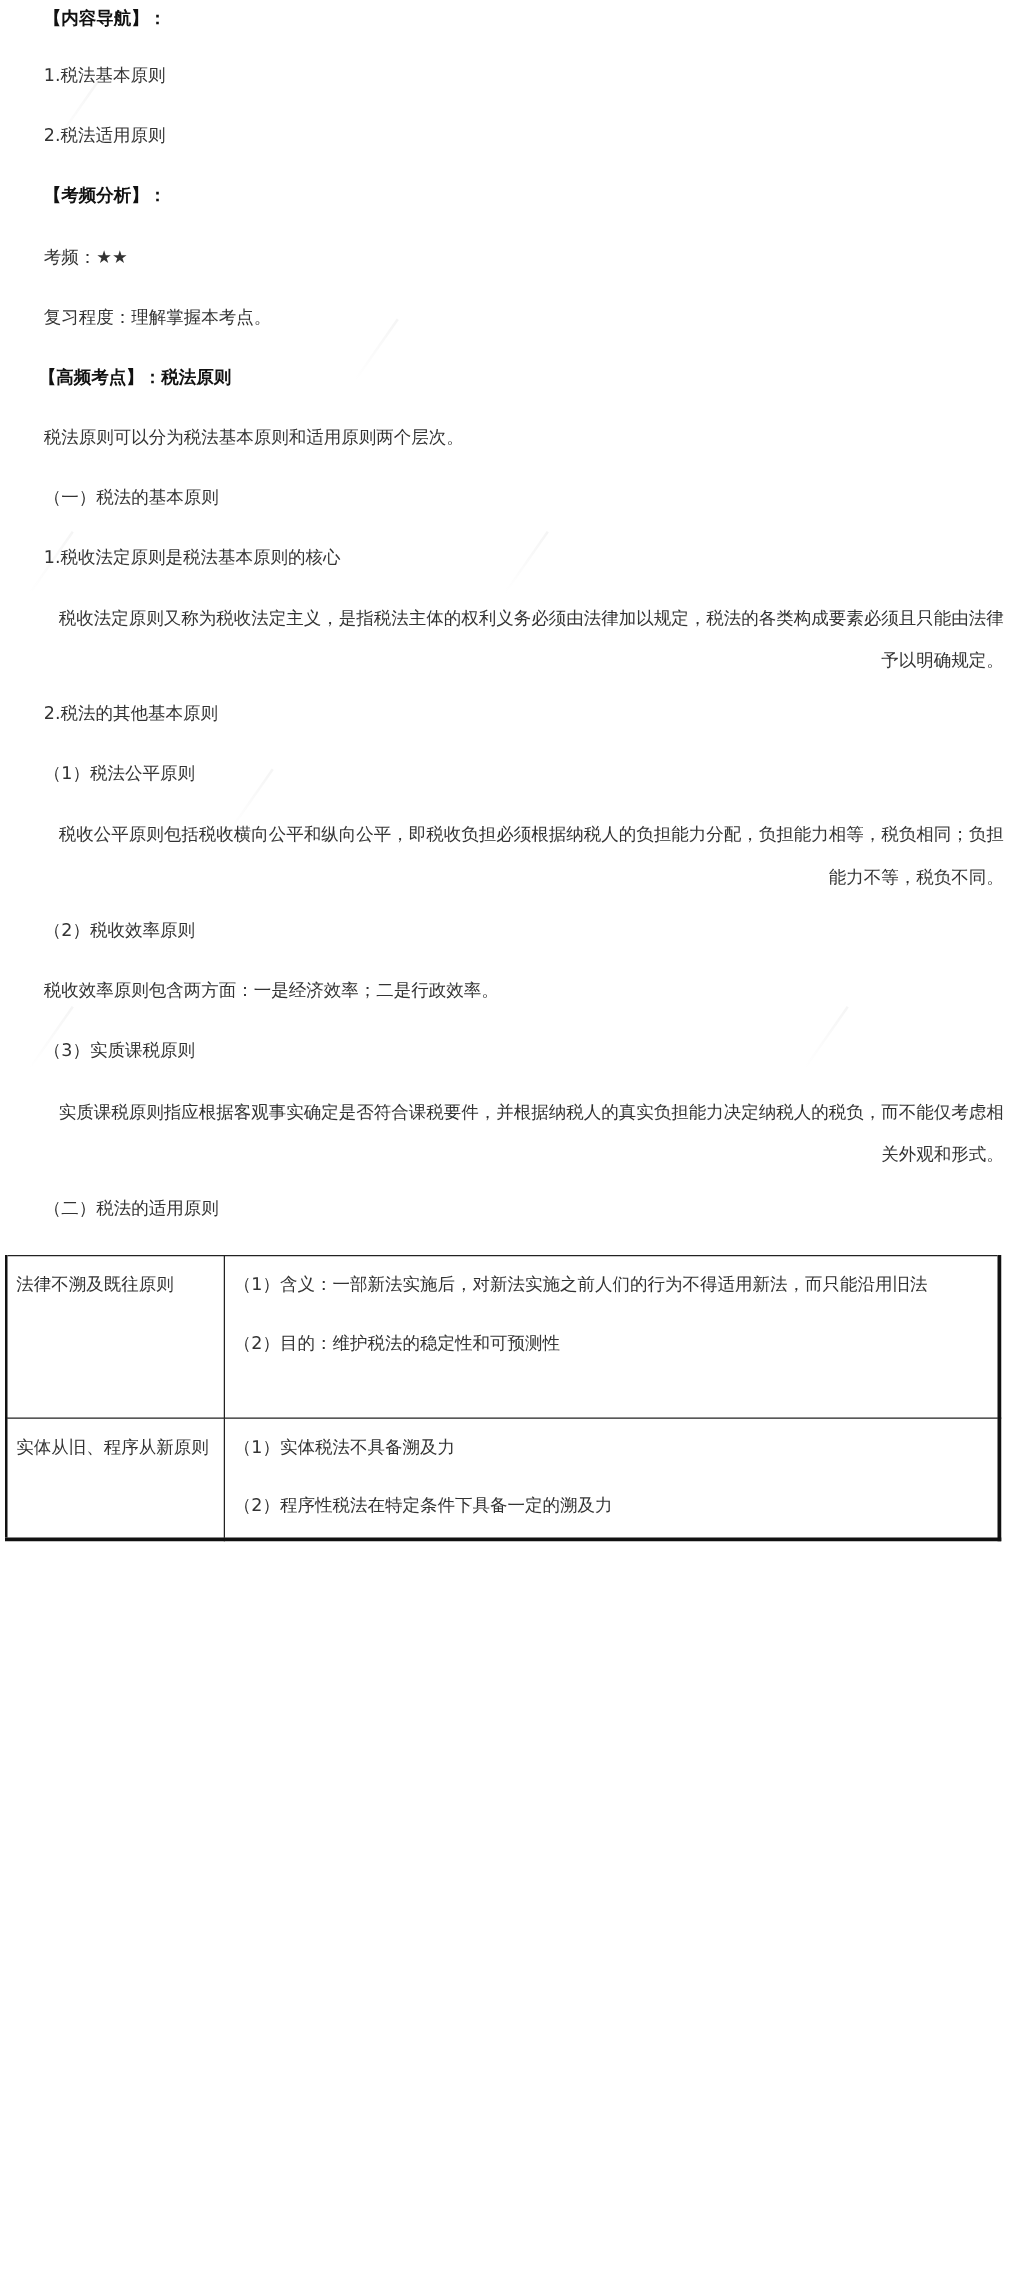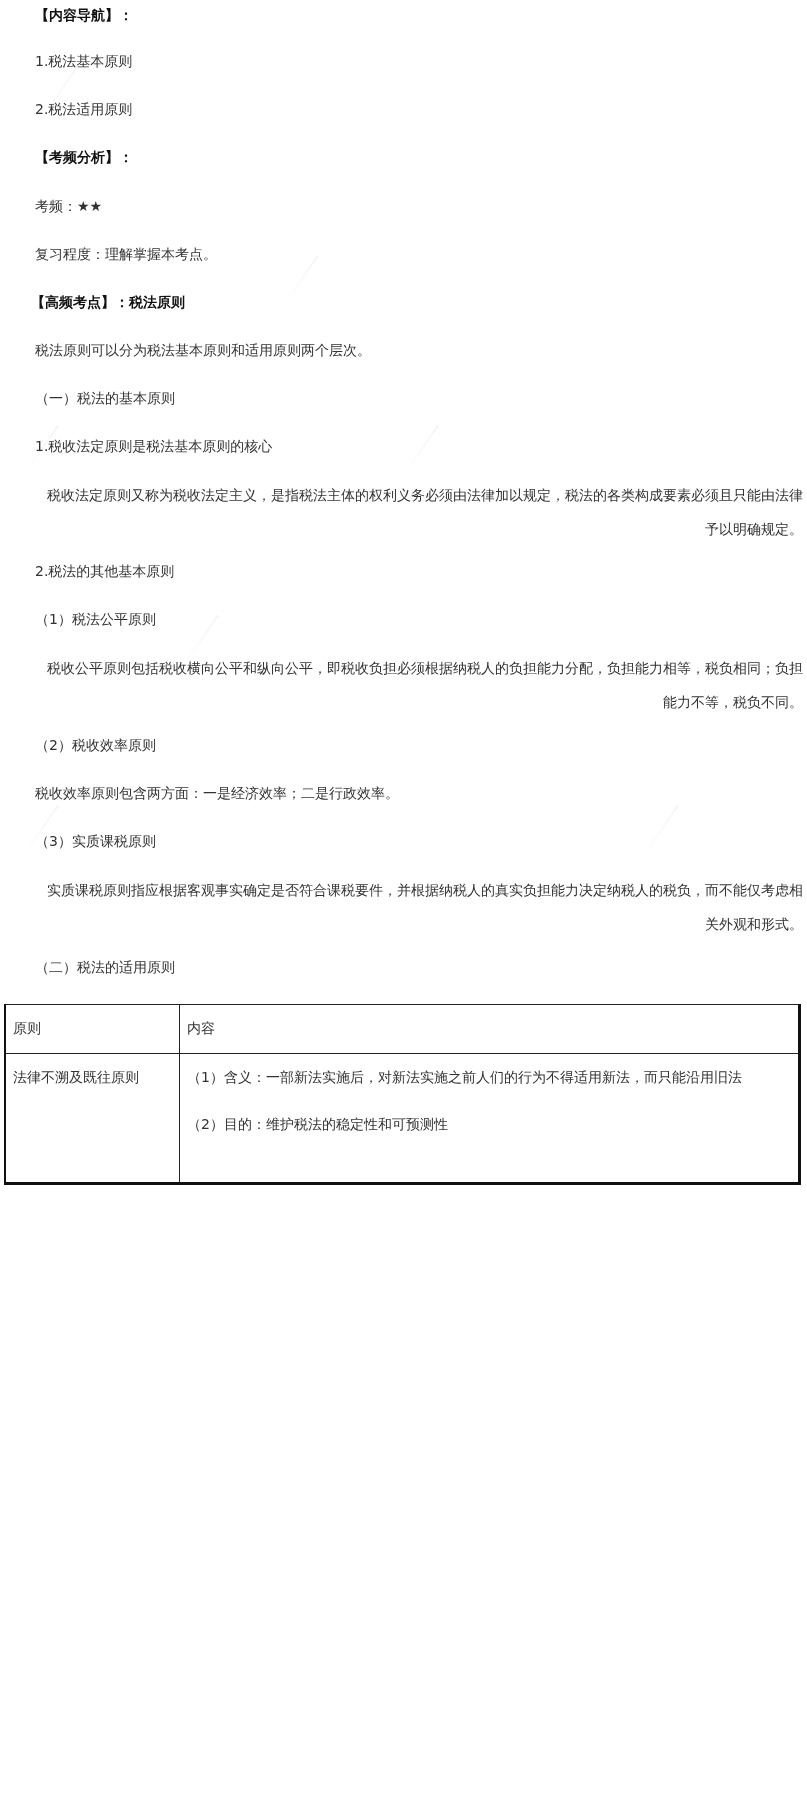--- a/index.html
+++ b/index.html
@@ -84,25 +84,28 @@
 <div class="p ind" style="top:606px;">（1）税法公平原则</div>
 <div class="p wrap first-indent" style="top:651px;line-height:34px;">税收公平原则包括税收横向公平和纵向公平，即税收负担必须根据纳税人的负担能力分配，负担能力相等，税负相同；负担能力不等，税负不同。</div>
 <div class="p ind" style="top:732px;">（2）税收效率原则</div>
 <div class="p ind" style="top:780px;">税收效率原则包含两方面：一是经济效率；二是行政效率。</div>
 <div class="p ind" style="top:828px;">（3）实质课税原则</div>
 <div class="p wrap first-indent" style="top:873px;line-height:34px;">实质课税原则指应根据客观事实确定是否符合课税要件，并根据纳税人的真实负担能力决定纳税人的税负，而不能仅考虑相关外观和形式。</div>
 <div class="p ind" style="top:954px;">（二）税法的适用原则</div>
 
 <table class="principles">
   <tbody>
-      <tr class="hdr">
-    <td class="c1">原则</td>
-    <td>内容</td>
-  </tr>
   <tr style="height:130px;">
     <td class="c1">法律不溯及既往原则</td>
     <td>
       <span class="cell-line">（1）含义：一部新法实施后，对新法实施之前人们的行为不得适用新法，而只能沿用旧法</span>
       <span class="cell-line">（2）目的：维护税法的稳定性和可预测性</span>
     </td>
   </tr>
+  <tr style="height:97px;">
+    <td class="c1">实体从旧、程序从新原则</td>
+    <td>
+      <span class="cell-line">（1）实体税法不具备溯及力</span>
+      <span class="cell-line">（2）程序性税法在特定条件下具备一定的溯及力</span>
+    </td>
+  </tr>
 </tbody>
   </table>
 
 </body></html>

